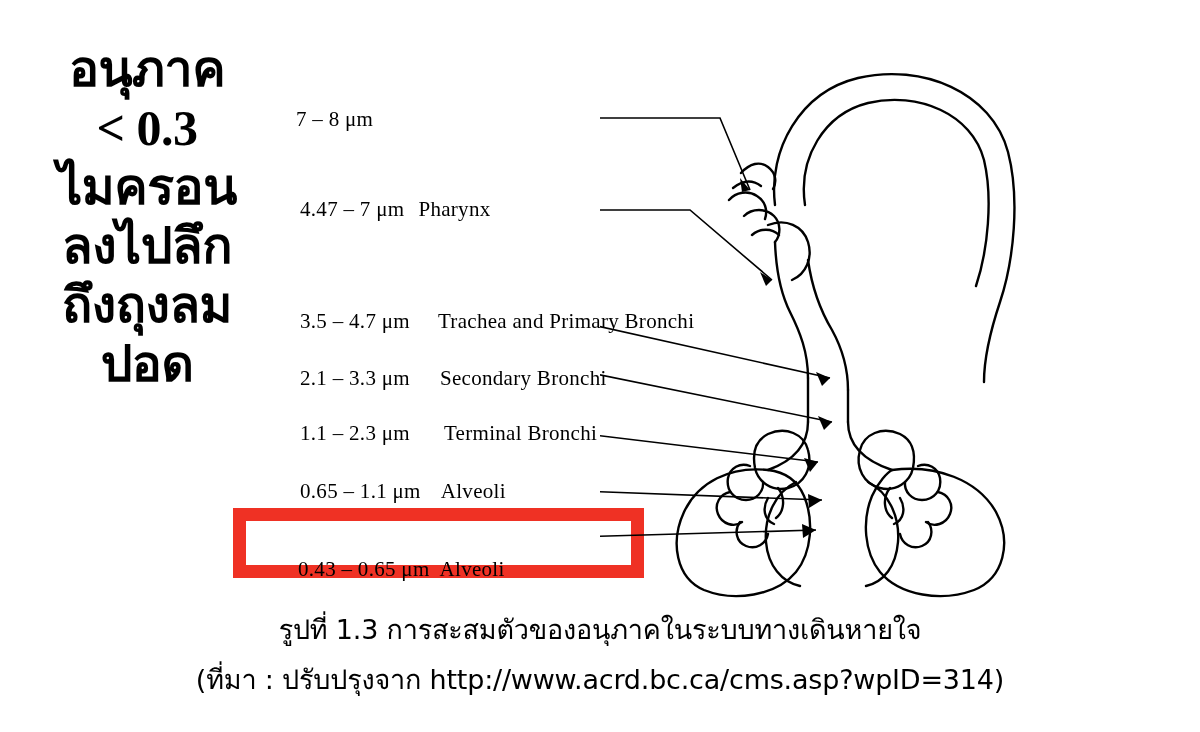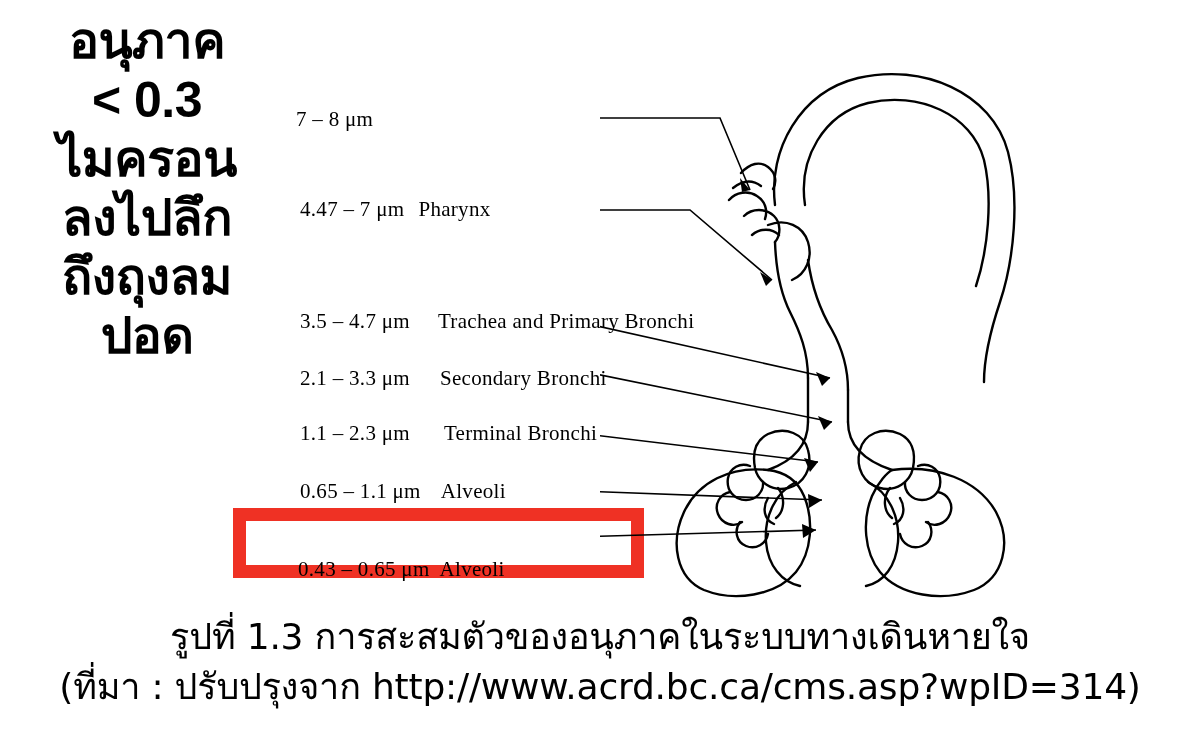--- a/index.html
+++ b/index.html
@@ -13,24 +13,24 @@
     position: relative;
     overflow: hidden;
     font-family: "Liberation Serif", serif;
     color: #000000;
   }
 
   
   #headline {
     position: absolute;
     left: 22px;
-    top: 12px;
+    top: 40px;
     width: 250px;
     text-align: center;
-    font-family: Liberation Sans, sans-serif;
+    font-family: Liberation Serif, serif;
     font-weight: bold;
     font-size: 50px;
     line-height: 1.18;
     letter-spacing: -0.5px;
   }
   #headline .hl-line { display: block; white-space: nowrap; }
 
   
   #labels {
     position: absolute;
@@ -85,21 +85,21 @@
     left: 600px;
     top: 30px;
   }
 
   
   .caption {
     position: absolute;
     width: 1200px;
     text-align: center;
     font-family: "DejaVu Sans", sans-serif;
-    font-size: 36px;
+    font-size: 27px;
     letter-spacing: -0.2px;
   }
   #caption-1 { top: 608px; left: 0; }
   #caption-2 { top: 658px; left: 0; }
 </style>
 </head>
 <body>
 
 <div id="headline">
   <span class="hl-line">อนุภาค</span>

